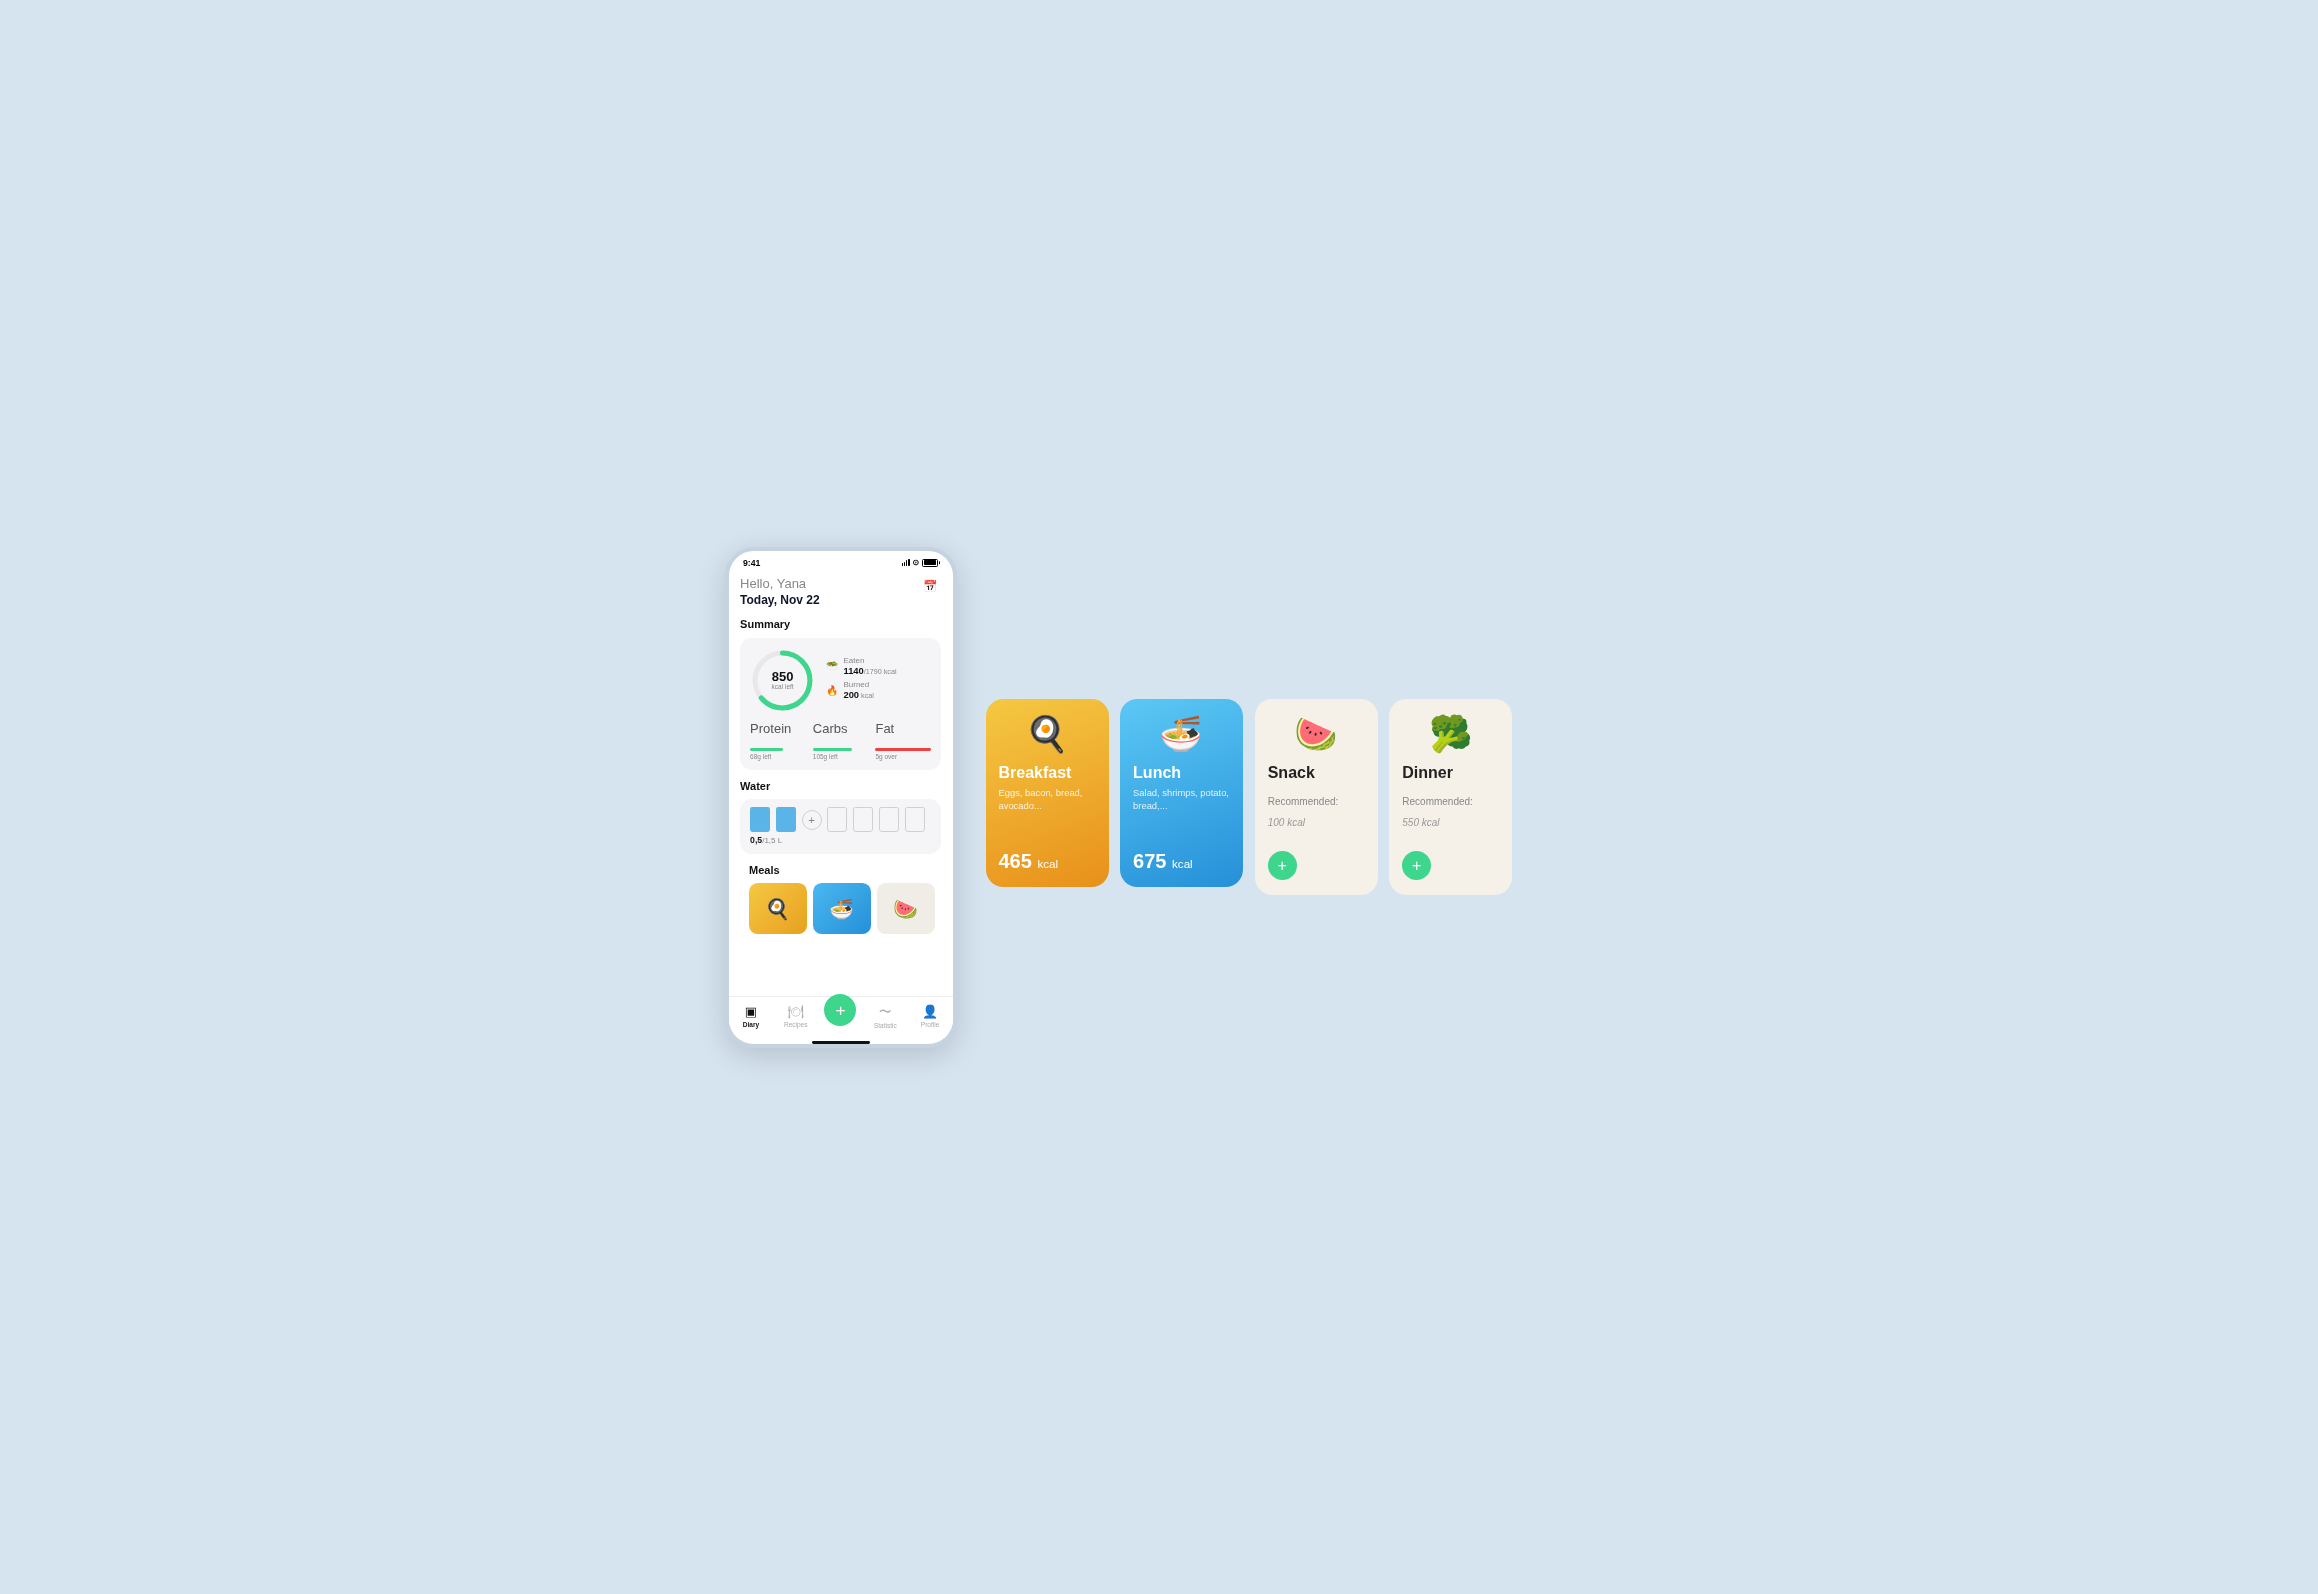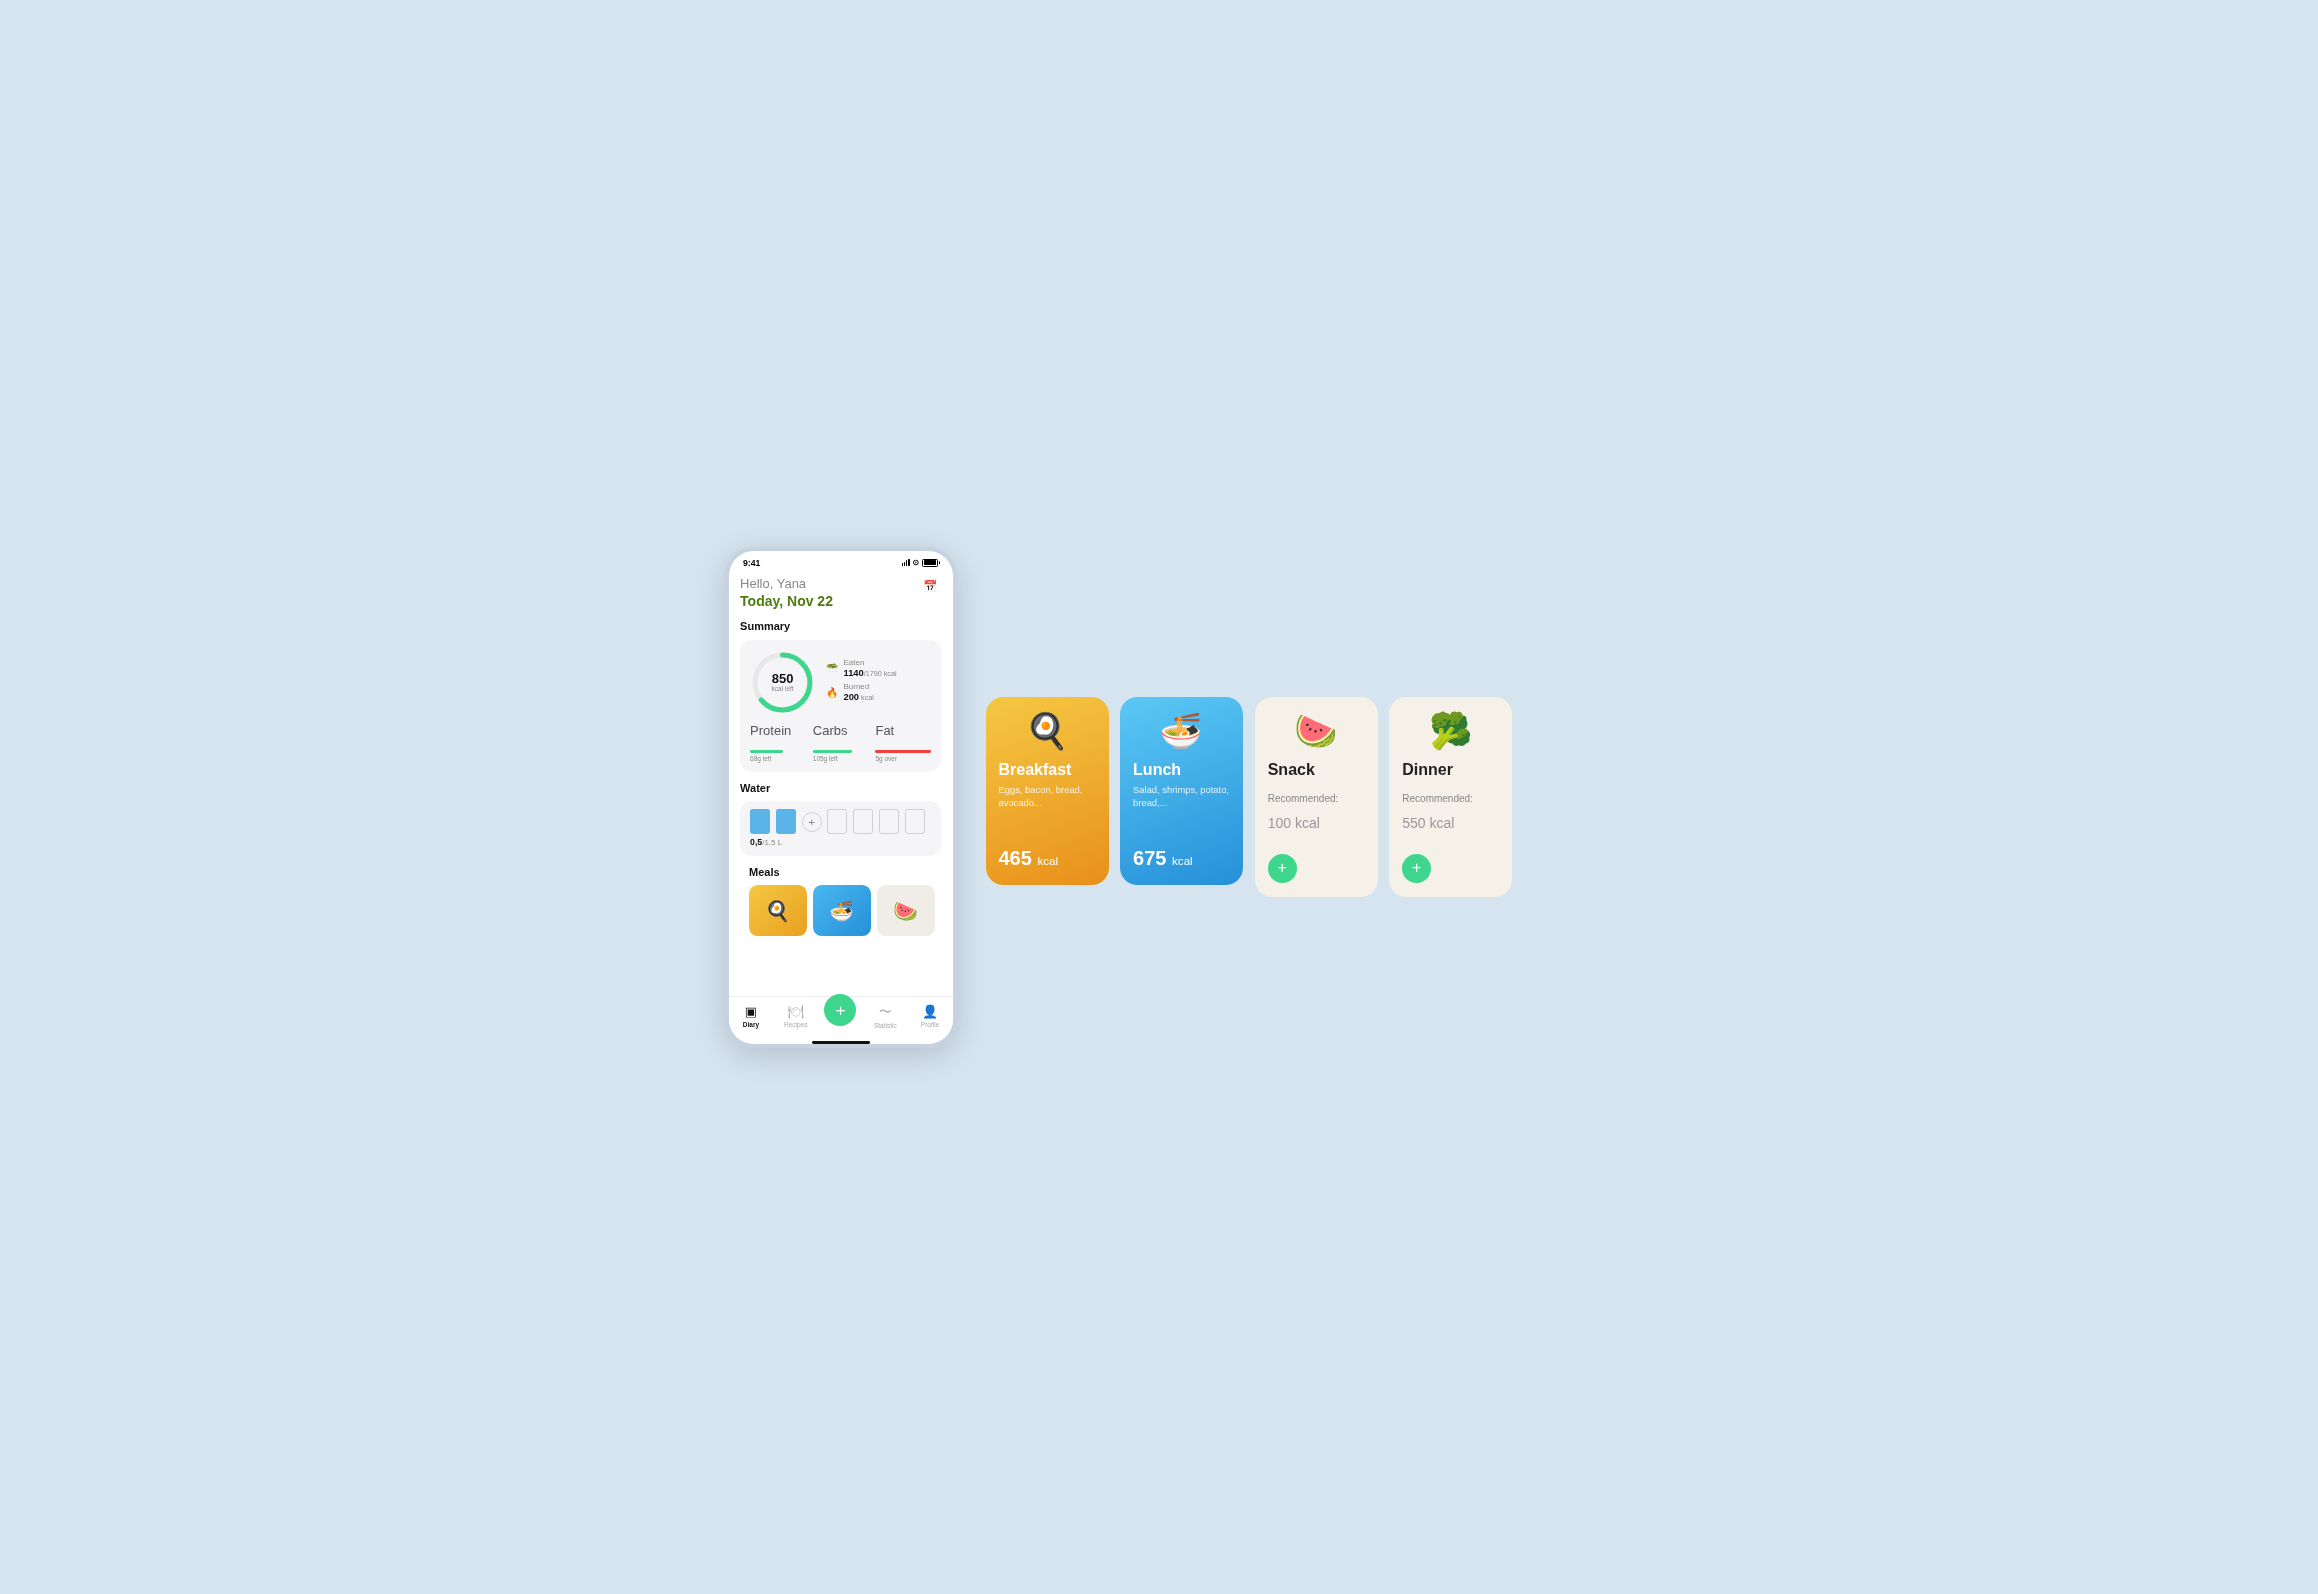--- a/index.html
+++ b/index.html
@@ -124,23 +124,23 @@
       margin-bottom: 11.6px;
     }
 
     .greeting {
       font-size: 13px;
       color: #888;
       margin-bottom: 1.4px;
     }
 
     .date-title {
-      font-size: 14px;
+      font-size: 12px;
       font-weight: 700;
-      color: #4d7c0f;
+      color: #0f172a;
     }
 
     .calendar-btn {
       width: 20px;
       height: 20px;
       display: flex;
       align-items: center;
       justify-content: center;
       color: #555;
       font-size: 11.6px;
@@ -505,23 +505,24 @@
       display: flex;
       align-items: center;
       justify-content: center;
       color: #fff;
       font-size: 16px;
       cursor: pointer;
       margin-top: auto;
     }
 
     .recommended-text {
-      font-size: 14px;
+      font-size: 10px;
       color: #999;
       margin-bottom: 23px;
+      font-style: italic;
     }
   </style>
 </head>
 <body>
 
 <div class="page-container">
 
   <div class="phone">
     <div class="phone-inner">
 

